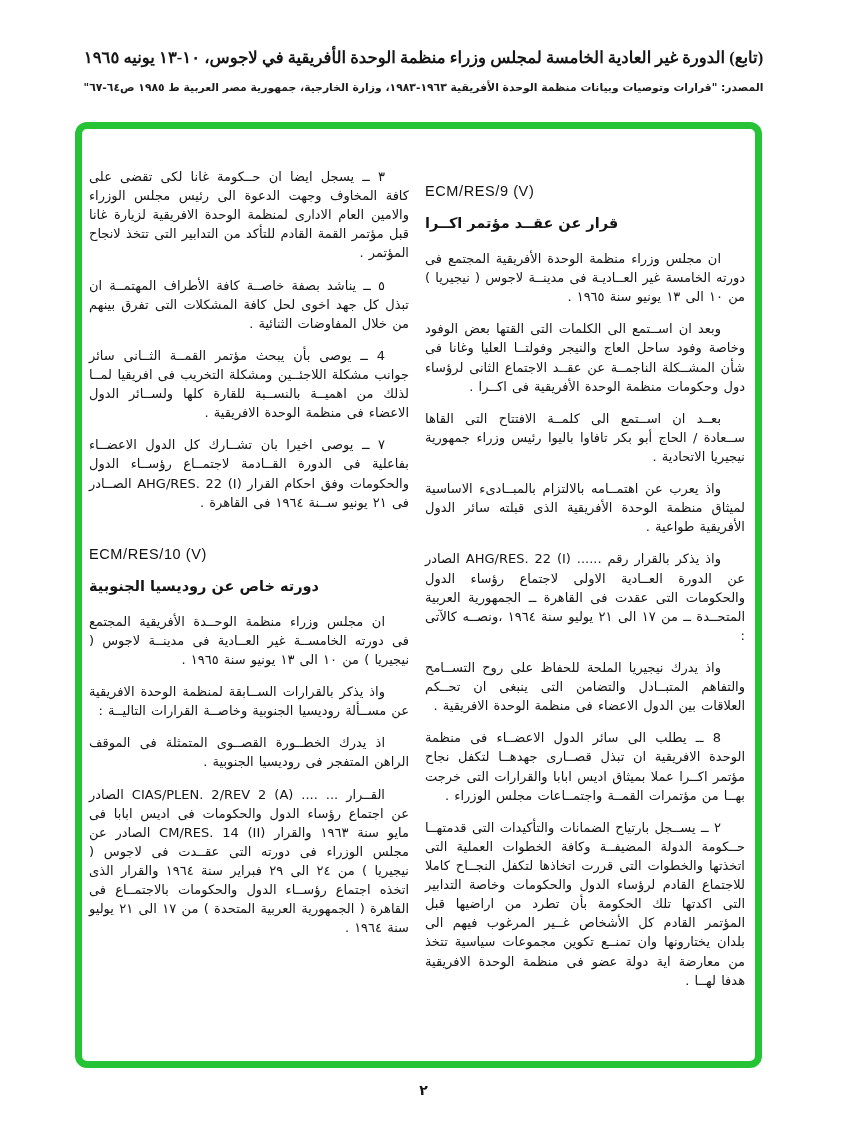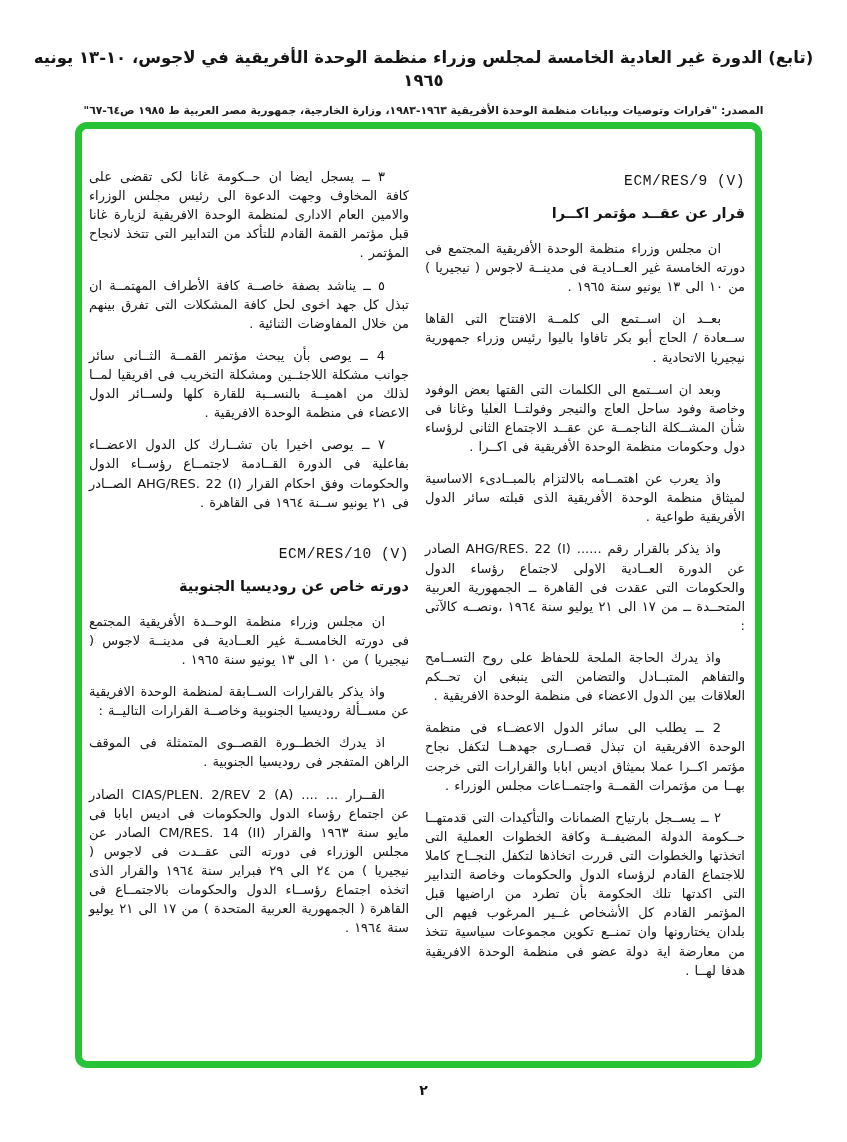--- a/index.html
+++ b/index.html
@@ -17,20 +17,21 @@
     position: absolute;
     top: 46px; left: 30px; right: 30px;
     text-align: center;
     direction: rtl;
   }
   .doc-header .title-line {
     font-size: 16.5px;
     font-weight: bold;
     letter-spacing: 0.2px;
     line-height: 1.4;
+    font-family: Liberation Serif, serif;
   }
   .doc-header .source-line {
     margin-top: 12px;
     font-size: 10.8px;
     font-weight: bold;
     color: #1c1c1c;
   }
 
   
   .doc-frame {
@@ -60,32 +61,32 @@
   .para {
     font-size: 13px;
     line-height: 1.47;
     text-align: justify;
     text-indent: 24px;
     margin-bottom: 13px;
     word-spacing: 1px;
   }
   .ref-code {
     direction: ltr;
-    text-align: right;
-    font-family: Liberation Mono, monospace;
+    text-align: left;
+    font-family: Liberation Sans, sans-serif;
     font-size: 14.5px;
     letter-spacing: 0.6px;
-    margin: 6px 0 16px 0;
+    margin: 16px 0 16px 0;
     color: #111;
   }
   .ref-code.spaced-top { margin-top: 34px; }
   .res-title {
     font-size: 14.5px;
     font-weight: bold;
-    text-align: right;
+    text-align: left;
     margin-bottom: 18px;
   }
 
   
   .page-number {
     position: absolute;
     bottom: 44px; left: 0; right: 0;
     text-align: center;
     font-size: 14px;
     font-weight: bold;
@@ -99,26 +100,26 @@
   <div class="source-line">المصدر: "قرارات وتوصيات وبيانات منظمة الوحدة الأفريقية ١٩٦٣-١٩٨٣، وزارة الخارجية، جمهورية مصر العربية ط ١٩٨٥ ص٦٤-٦٧"</div>
 </header>
 
 <div class="doc-frame">
   <div class="columns">
 
     <section class="col">
       <div class="ref-code">ECM/RES/9 (V)</div>
       <div class="res-title">قرار عن عقــد مؤتمر اكــرا</div>
       <p class="para">ان مجلس وزراء منظمة الوحدة الأفريقية المجتمع فى دورته الخامسة غير العــاديـة فى مدينــة لاجوس ( نيجيريا ) من ١٠ الى ١٣ يونيو سنة ١٩٦٥ .</p>
+      <p class="para">وبعد ان اســتمع الى الكلمات التى القتها بعض الوفود وخاصة وفود ساحل العاج والنيجر وفولتــا العليا وغانا فى شأن المشــكلة الناجمــة عن عقــد الاجتماع الثانى لرؤساء دول وحكومات منظمة الوحدة الأفريقية فى اكــرا .</p>
       <p class="para">بعــد ان اســتمع الى كلمــة الافتتاح التى القاها ســعادة / الحاج أبو بكر تافاوا باليوا رئيس وزراء جمهورية نيجيريا الاتحادية .</p>
-      <p class="para">وبعد ان اســتمع الى الكلمات التى القتها بعض الوفود وخاصة وفود ساحل العاج والنيجر وفولتــا العليا وغانا فى شأن المشــكلة الناجمــة عن عقــد الاجتماع الثانى لرؤساء دول وحكومات منظمة الوحدة الأفريقية فى اكــرا .</p>
       <p class="para">واذ يعرب عن اهتمــامه بالالتزام بالمبــادىء الاساسية لميثاق منظمة الوحدة الأفريقية الذى قبلته سائر الدول الأفريقية طواعية .</p>
       <p class="para">واذ يذكر بالقرار رقم ...... AHG/RES. 22 (I) الصادر عن الدورة العــادية الاولى لاجتماع رؤساء الدول والحكومات التى عقدت فى القاهرة ــ الجمهورية العربية المتحــدة ــ من ١٧ الى ٢١ يوليو سنة ١٩٦٤ ،ونصــه كالآتى :</p>
-      <p class="para">واذ يدرك الحاجة الملحة للحفاظ على روح التســامح والتفاهم المتبــادل والتضامن التى ينبغى ان تحــكم العلاقات بين الدول الاعضاء فى منظمة الوحدة الافريقية .</p>
-      <p class="para">2 ــ يطلب الى سائر الدول الاعضــاء فى منظمة الوحدة الافريقية ان تبذل قصــارى جهدهــا لتكفل نجاح مؤتمر اكــرا عملا بميثاق اديس ابابا والقرارات التى خرجت بهــا من مؤتمرات القمــة واجتمــاعات مجلس الوزراء .</p>
+      <p class="para">واذ يدرك نيجيريا الملحة للحفاظ على روح التســامح والتفاهم المتبــادل والتضامن التى ينبغى ان تحــكم العلاقات بين الدول الاعضاء فى منظمة الوحدة الافريقية .</p>
+      <p class="para">8 ــ يطلب الى سائر الدول الاعضــاء فى منظمة الوحدة الافريقية ان تبذل قصــارى جهدهــا لتكفل نجاح مؤتمر اكــرا عملا بميثاق اديس ابابا والقرارات التى خرجت بهــا من مؤتمرات القمــة واجتمــاعات مجلس الوزراء .</p>
       <p class="para">٢ ــ يســجل بارتياح الضمانات والتأكيدات التى قدمتهــا حــكومة الدولة المضيفــة وكافة الخطوات العملية التى اتخذتها والخطوات التى قررت اتخاذها لتكفل النجــاح كاملا للاجتماع القادم لرؤساء الدول والحكومات وخاصة التدابير التى اكدتها تلك الحكومة بأن تطرد من اراضيها قبل المؤتمر القادم كل الأشخاص غــير المرغوب فيهم الى بلدان يختارونها وان تمنــع تكوين مجموعات سياسية تتخذ من معارضة اية دولة عضو فى منظمة الوحدة الافريقية هدفا لهــا .</p>
     </section>
 
     <section class="col">
       <p class="para">٣ ــ يسجل ايضا ان حــكومة غانا لكى تقضى على كافة المخاوف وجهت الدعوة الى رئيس مجلس الوزراء والامين العام الادارى لمنظمة الوحدة الافريقية لزيارة غانا قبل مؤتمر القمة القادم للتأكد من التدابير التى تتخذ لانجاح المؤتمر .</p>
       <p class="para">٥ ــ يناشد بصفة خاصــة كافة الأطراف المهتمــة ان تبذل كل جهد اخوى لحل كافة المشكلات التى تفرق بينهم من خلال المفاوضات الثنائية .</p>
       <p class="para">4 ــ يوصى بأن يبحث مؤتمر القمــة الثــانى سائر جوانب مشكلة اللاجئــين ومشكلة التخريب فى افريقيا لمــا لذلك من اهميــة بالنســبة للقارة كلها ولســائر الدول الاعضاء فى منظمة الوحدة الافريقية .</p>
       <p class="para">٧ ــ يوصى اخيرا بان تشــارك كل الدول الاعضــاء بفاعلية فى الدورة القــادمة لاجتمــاع رؤســاء الدول والحكومات وفق احكام القرار AHG/RES. 22 (I) الصــادر فى ٢١ يونيو ســنة ١٩٦٤ فى القاهرة .</p>
       <div class="ref-code spaced-top">ECM/RES/10 (V)</div>
       <div class="res-title">دورته خاص عن روديسيا الجنوبية</div>

